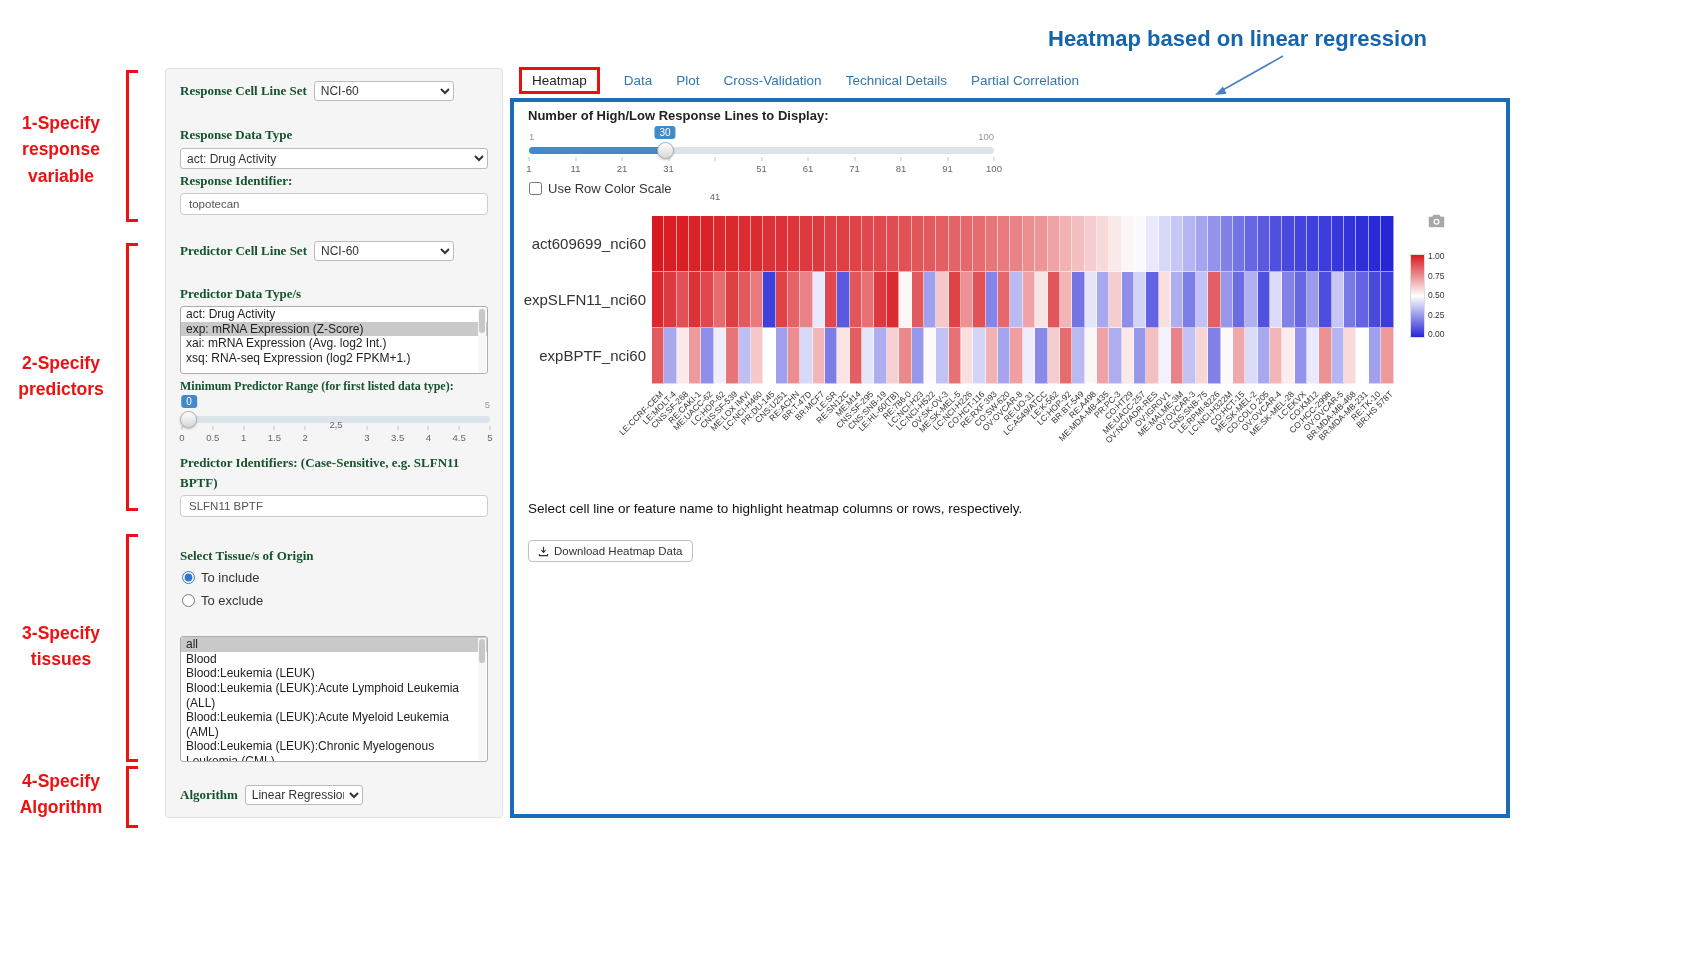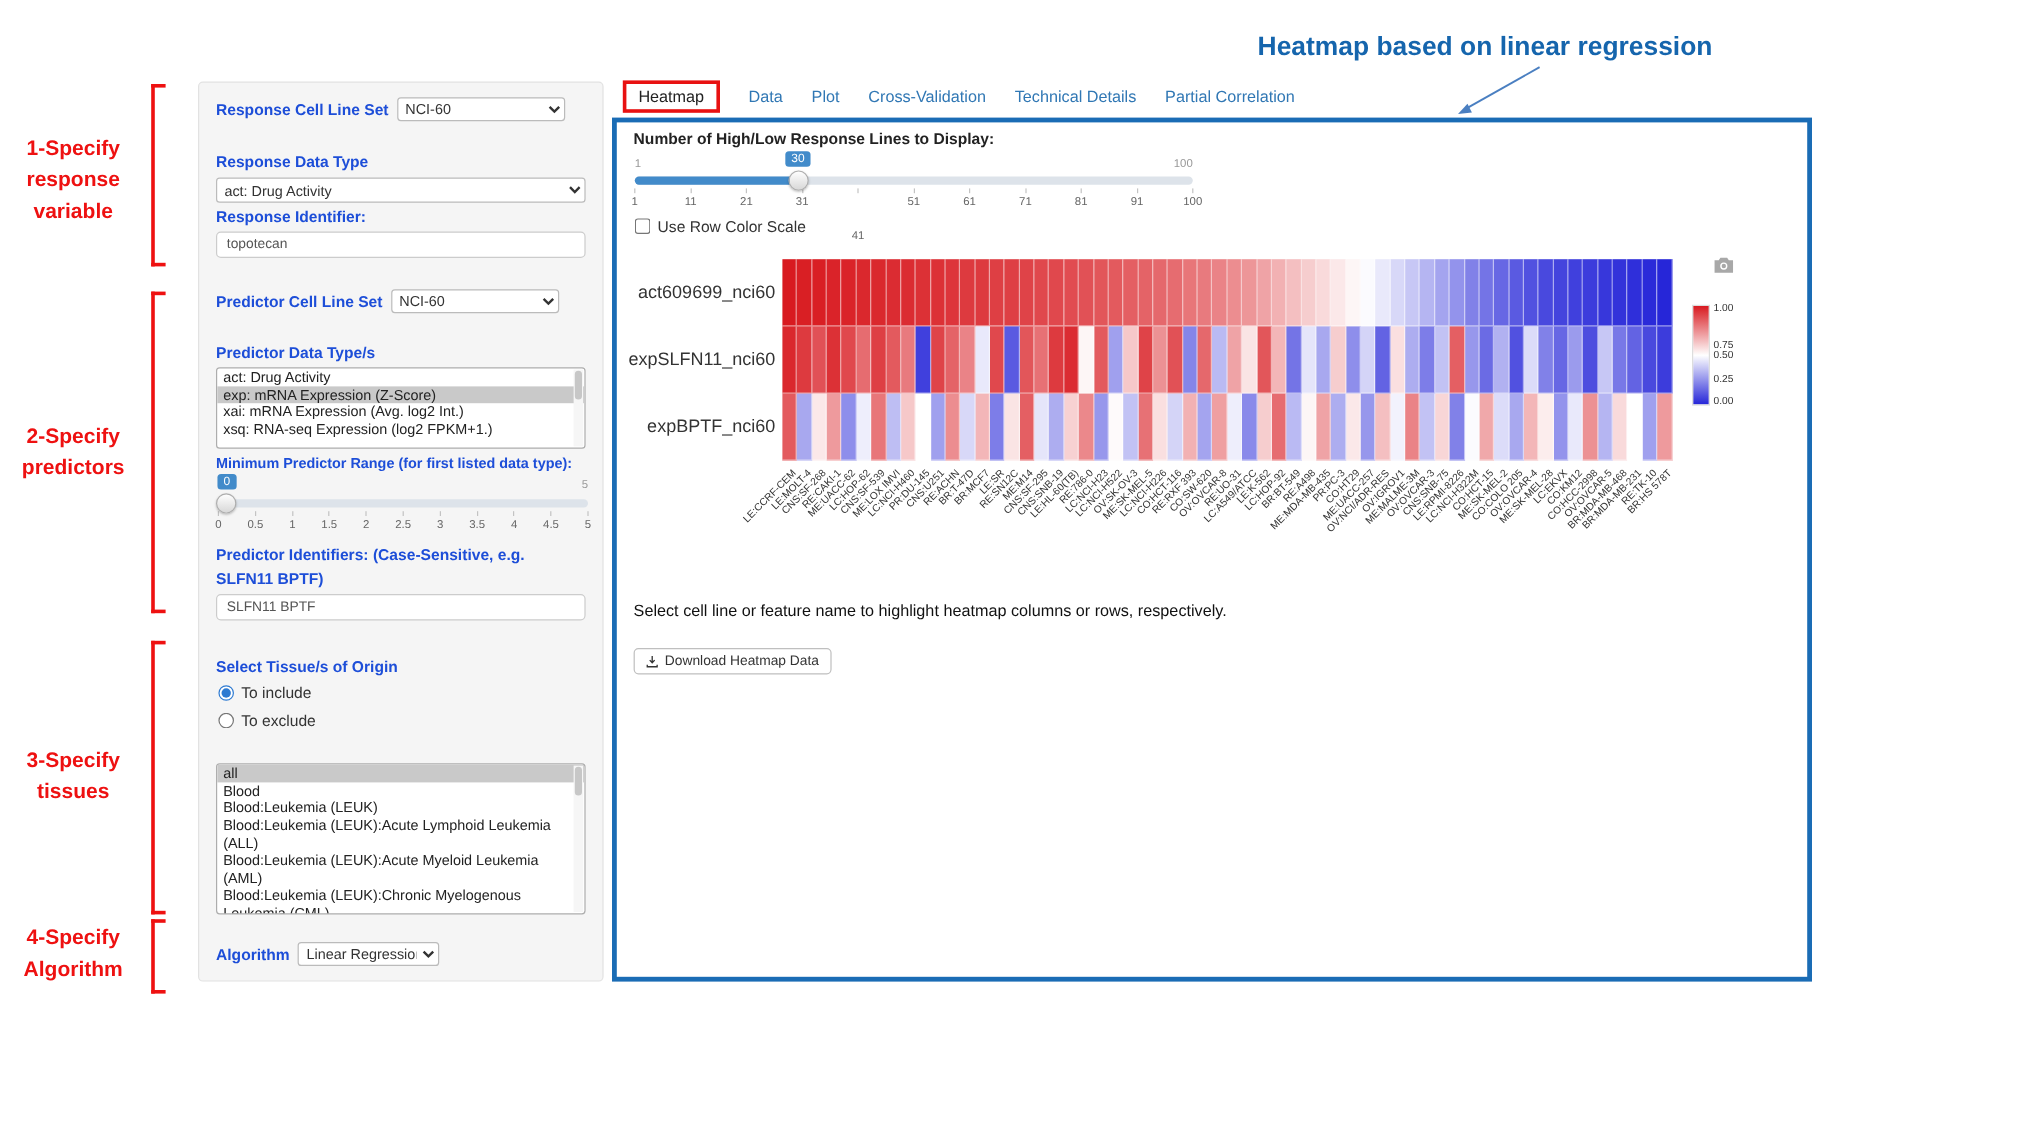--- a/index.html
+++ b/index.html
@@ -17,21 +17,21 @@
   
   .step{position:absolute;left:0;width:122px;color:#ee1111;font-size:17.5px;font-weight:600;text-align:center;white-space:pre-line;line-height:1.5;}
   .step.s1{top:110px}.step.s2{top:350px}.step.s3{top:620px}.step.s4{top:768px}
   .bracket{position:absolute;left:126px;width:12px;border:3px solid #ee1111;border-right:none;box-sizing:border-box;}
   .bracket.b1{top:70px;height:152px}.bracket.b2{top:243px;height:268px}
   .bracket.b3{top:534px;height:228px}.bracket.b4{top:766px;height:62px}
 
   
   .sidebar{position:absolute;left:165px;top:68px;width:338px;height:750px;background:#f5f5f5;border:1px solid #e2e2e2;border-radius:4px;box-sizing:border-box;}
   .sb-abs{position:absolute;left:14px;right:14px;}
-  .blab{font-size:13px;font-weight:bold;color:#1d4ed8;}
+  .blab{font-size:13px;font-weight:bold;color:#14532d;font-family:Liberation Serif, serif;}
   .inline-row{display:flex;align-items:center;gap:7px;}
   select{font-size:12px;color:#333;background:#fff;border:1px solid #bbb;border-radius:3px;padding:1px 2px;height:20px;}
   .sel-sm{width:140px;}
   .sel-full{width:100%;height:21px;}
   .txt-input{width:100%;box-sizing:border-box;border:1px solid #ccc;border-radius:4px;background:#fff;padding:4px 8px;font-size:11.5px;color:#555;font-family:"Liberation Sans",sans-serif;}
   .lb{position:absolute;left:14px;right:14px;background:#fff;border:1px solid #adadad;border-radius:3px;overflow:hidden;font-size:12px;color:#222;}
   .lb-item{padding:0 5px;line-height:1.22;}
   .lb-item.sel{background:#c9c9c9;}
   .sb-scroll{position:absolute;right:1px;top:1px;bottom:1px;width:8px;background:#f6f6f6;}
   .sb-thumb{position:absolute;top:1px;right:1px;width:6px;height:24px;background:#c7c7c7;border-radius:3px;}
@@ -143,21 +143,21 @@
         <span class="tick-lab" style="left: 0px; top: 35px;">0</span>
         <div class="tick-mark" style="left: 30.8px; top: 29px;"></div>
         <span class="tick-lab" style="left: 30.8px; top: 35px;">0.5</span>
         <div class="tick-mark" style="left: 61.6px; top: 29px;"></div>
         <span class="tick-lab" style="left: 61.6px; top: 35px;">1</span>
         <div class="tick-mark" style="left: 92.4px; top: 29px;"></div>
         <span class="tick-lab" style="left: 92.4px; top: 35px;">1.5</span>
         <div class="tick-mark" style="left: 123.2px; top: 29px;"></div>
         <span class="tick-lab" style="left: 123.2px; top: 35px;">2</span>
         <div class="tick-mark" style="left: 154px; top: 29px;"></div>
-        <span class="tick-lab" style="left: 154px; top: 35px;">2.5</span>
+        <span class="tick-lab" style="left: 154px; top: 22px;">2.5</span>
         <div class="tick-mark" style="left: 184.8px; top: 29px;"></div>
         <span class="tick-lab" style="left: 184.8px; top: 35px;">3</span>
         <div class="tick-mark" style="left: 215.6px; top: 29px;"></div>
         <span class="tick-lab" style="left: 215.6px; top: 35px;">3.5</span>
         <div class="tick-mark" style="left: 246.4px; top: 29px;"></div>
         <span class="tick-lab" style="left: 246.4px; top: 35px;">4</span>
         <div class="tick-mark" style="left: 277.2px; top: 29px;"></div>
         <span class="tick-lab" style="left: 277.2px; top: 35px;">4.5</span>
         <div class="tick-mark" style="left: 308px; top: 29px;"></div>
         <span class="tick-lab" style="left: 308px; top: 35px;">5</span>
@@ -506,21 +506,21 @@
     <div class="camera">
       <svg width="17" height="14" viewBox="0 0 24 20">
           <path d="M8 1L6 4H1v15h22V4h-5l-2-3H8z" fill="#a8a8a8"></path>
           <circle cx="12" cy="11" r="4.3" fill="#fff"></circle>
           <circle cx="12" cy="11" r="2.6" fill="#a8a8a8"></circle>
         </svg>
     </div>
     <div class="colorbar"></div>
     <div>
         <span class="cb-lab" style="top: 149px;">1.00</span>
-        <span class="cb-lab" style="top: 168.5px; margin-top: 11px;">0.75</span>
+        <span class="cb-lab" style="top: 168.5px;">0.75</span>
         <span class="cb-lab" style="top: 188px;">0.50</span>
         <span class="cb-lab" style="top: 207.5px;">0.25</span>
         <span class="cb-lab" style="top: 227px;">0.00</span>
       </div>
 
     <div class="hint">Select cell line or feature name to highlight heatmap columns or rows, respectively.</div>
 
     <button class="dl-btn">
       <span style="display:inline-flex">
         <svg width="11" height="11" viewBox="0 0 16 16">

